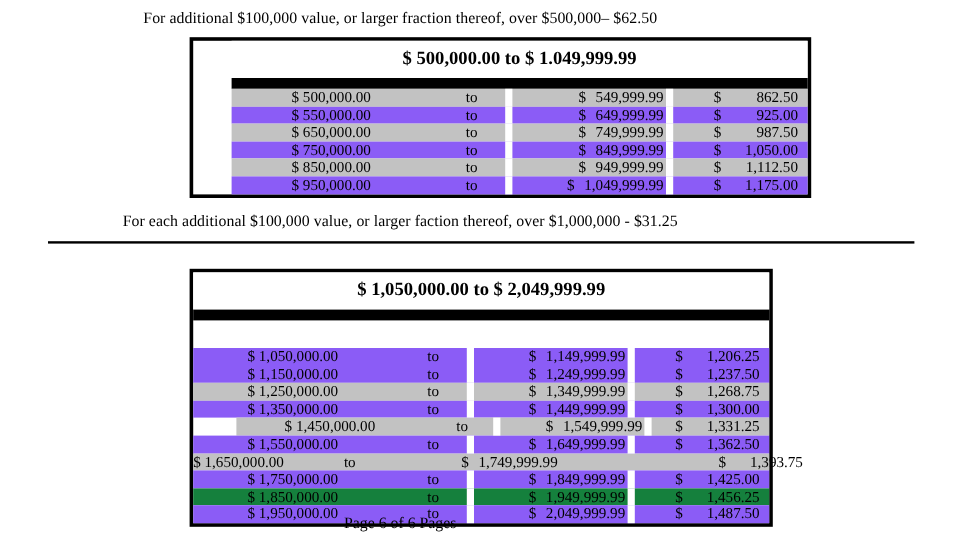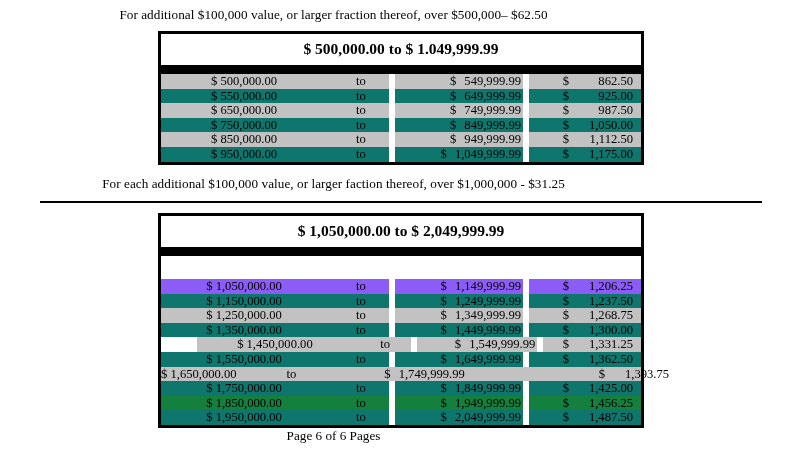--- a/index.html
+++ b/index.html
@@ -47,22 +47,22 @@
 
   
   .fee-table {
     position: absolute;
     left: 158px;
     width: 480px;
     border: 3px solid #000000;
     background: #ffffff;
     box-sizing: content-box;
   }
-  .table-1 { top: 31px; }
-  .table-2 { top: 213px; }
+  .table-1 { top: 31px; padding-left: 32px; }
+  .table-2 { top: 224px; }
 
   .table-title {
     text-align: center;
     font-size: 15.5px;
     font-weight: bold;
     padding: 6px 0 7px 0;
     line-height: 18px;
     background: #ffffff;
     white-space: nowrap;
   }
@@ -75,21 +75,21 @@
   .rows {
     display: block;
   }
 
   .fee-row {
     display: flex;
     align-items: center;
     height: 14.6px;
     font-size: 12.6px;
     line-height: 14.6px;
-    background: #0f766e;
+    background: #8b5cf6;
     white-space: nowrap;
   }
   .fee-row.shaded { background: #c2c2c2; }
 
   
   .col-low {
     width: 172px;
     text-align: center;
     padding-right: 6px;
     box-sizing: border-box;

